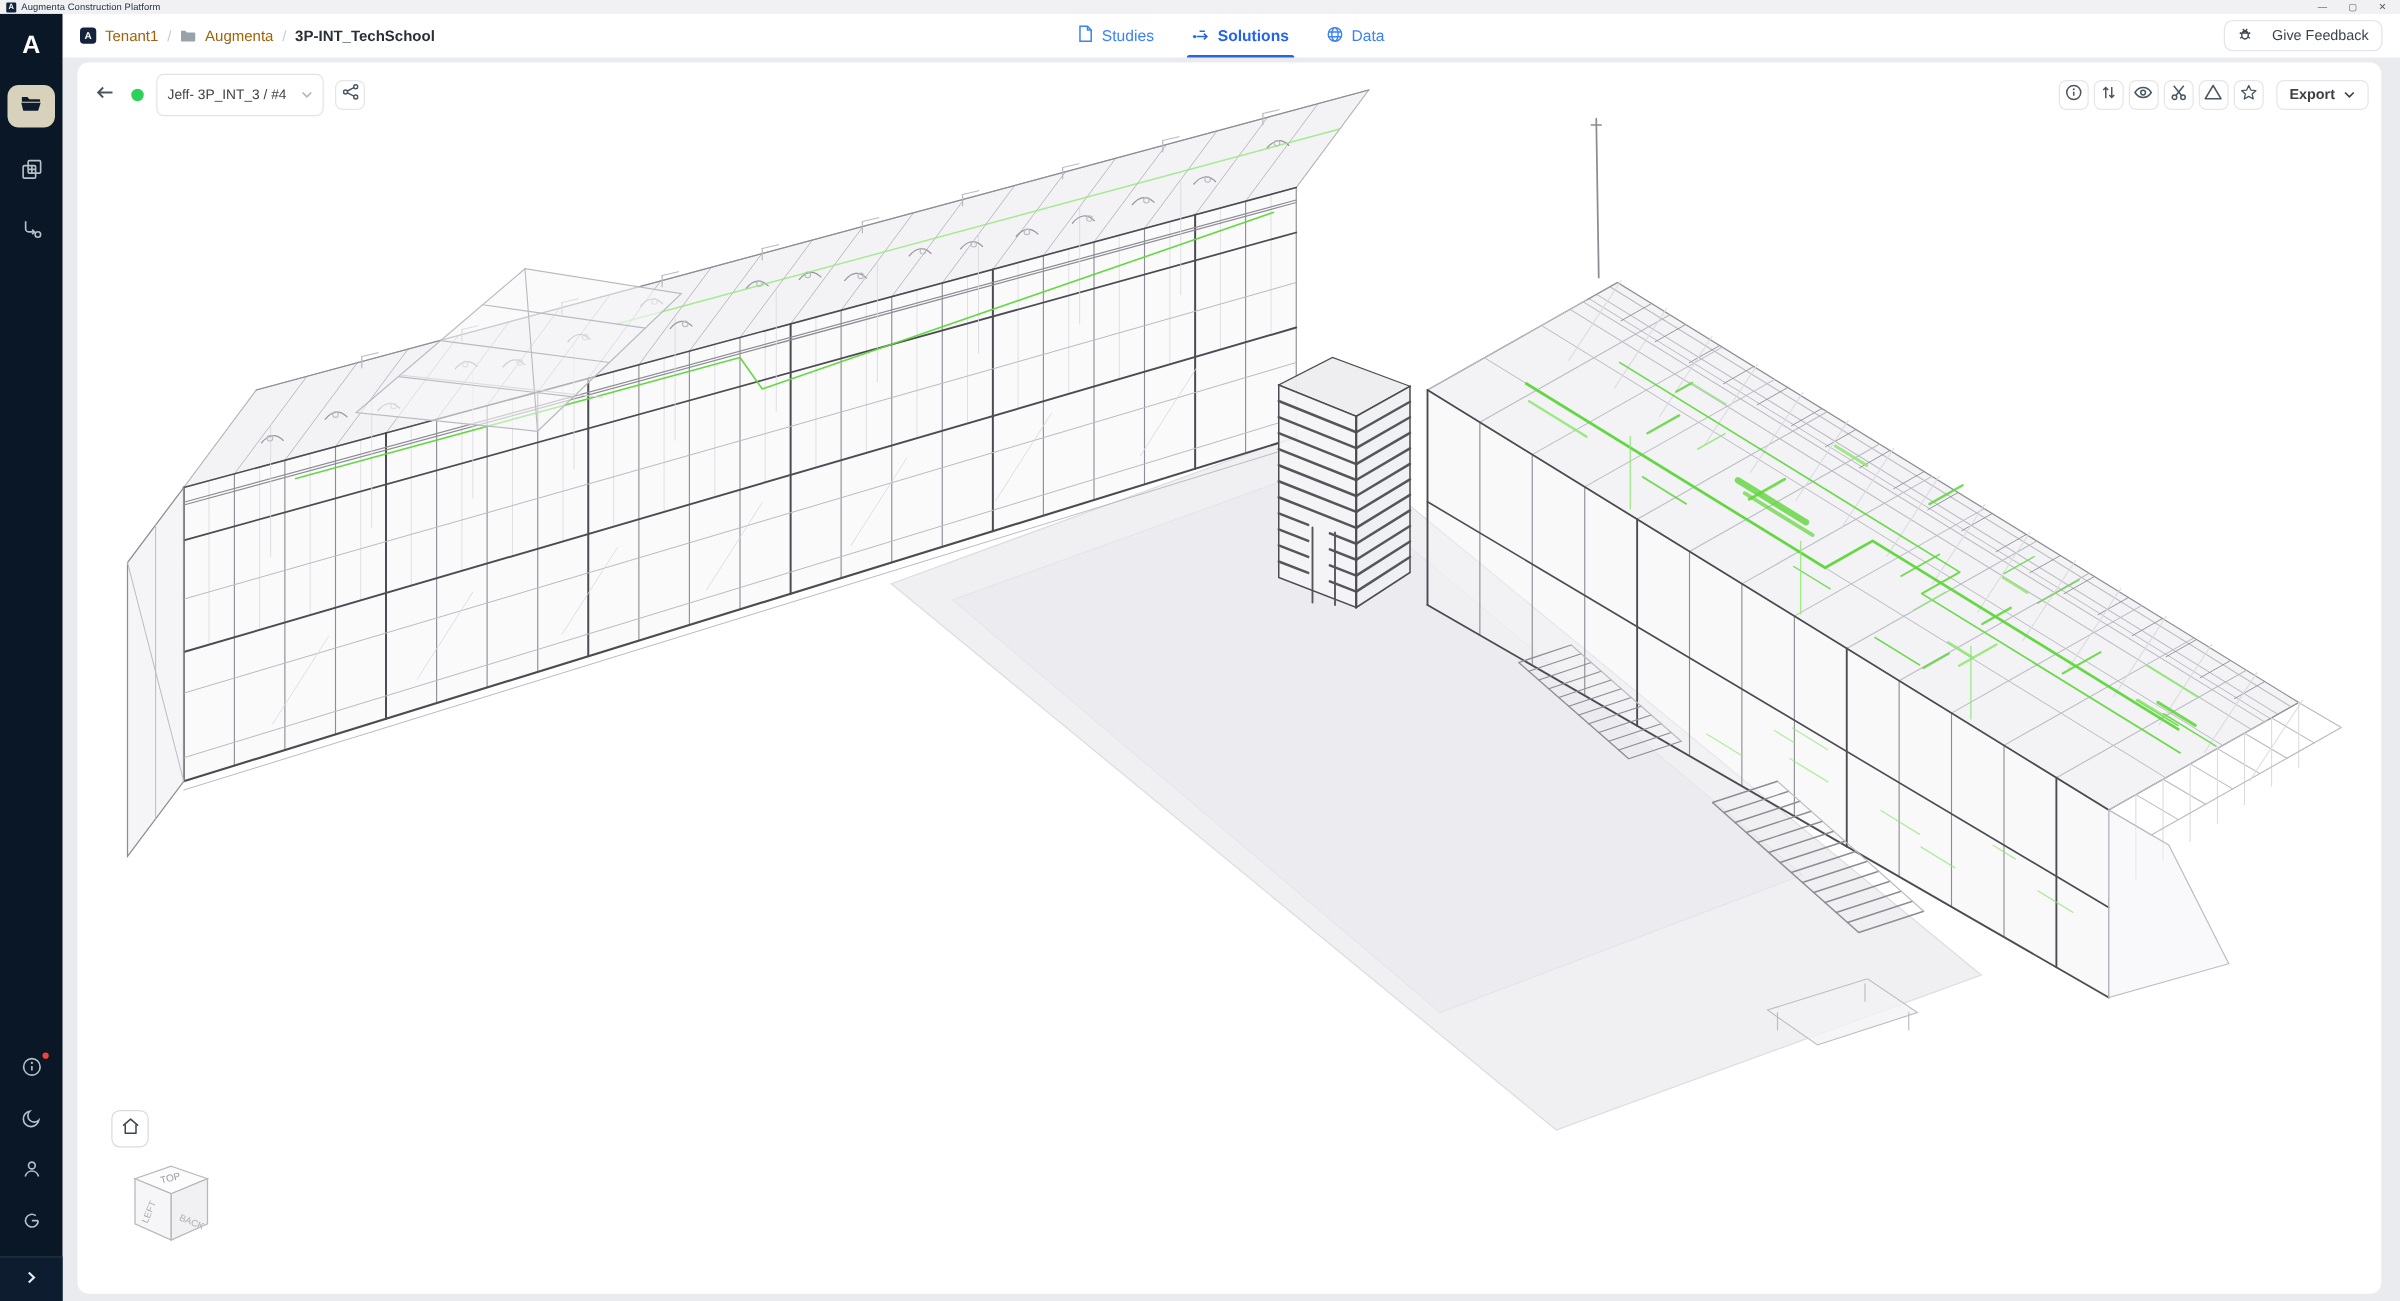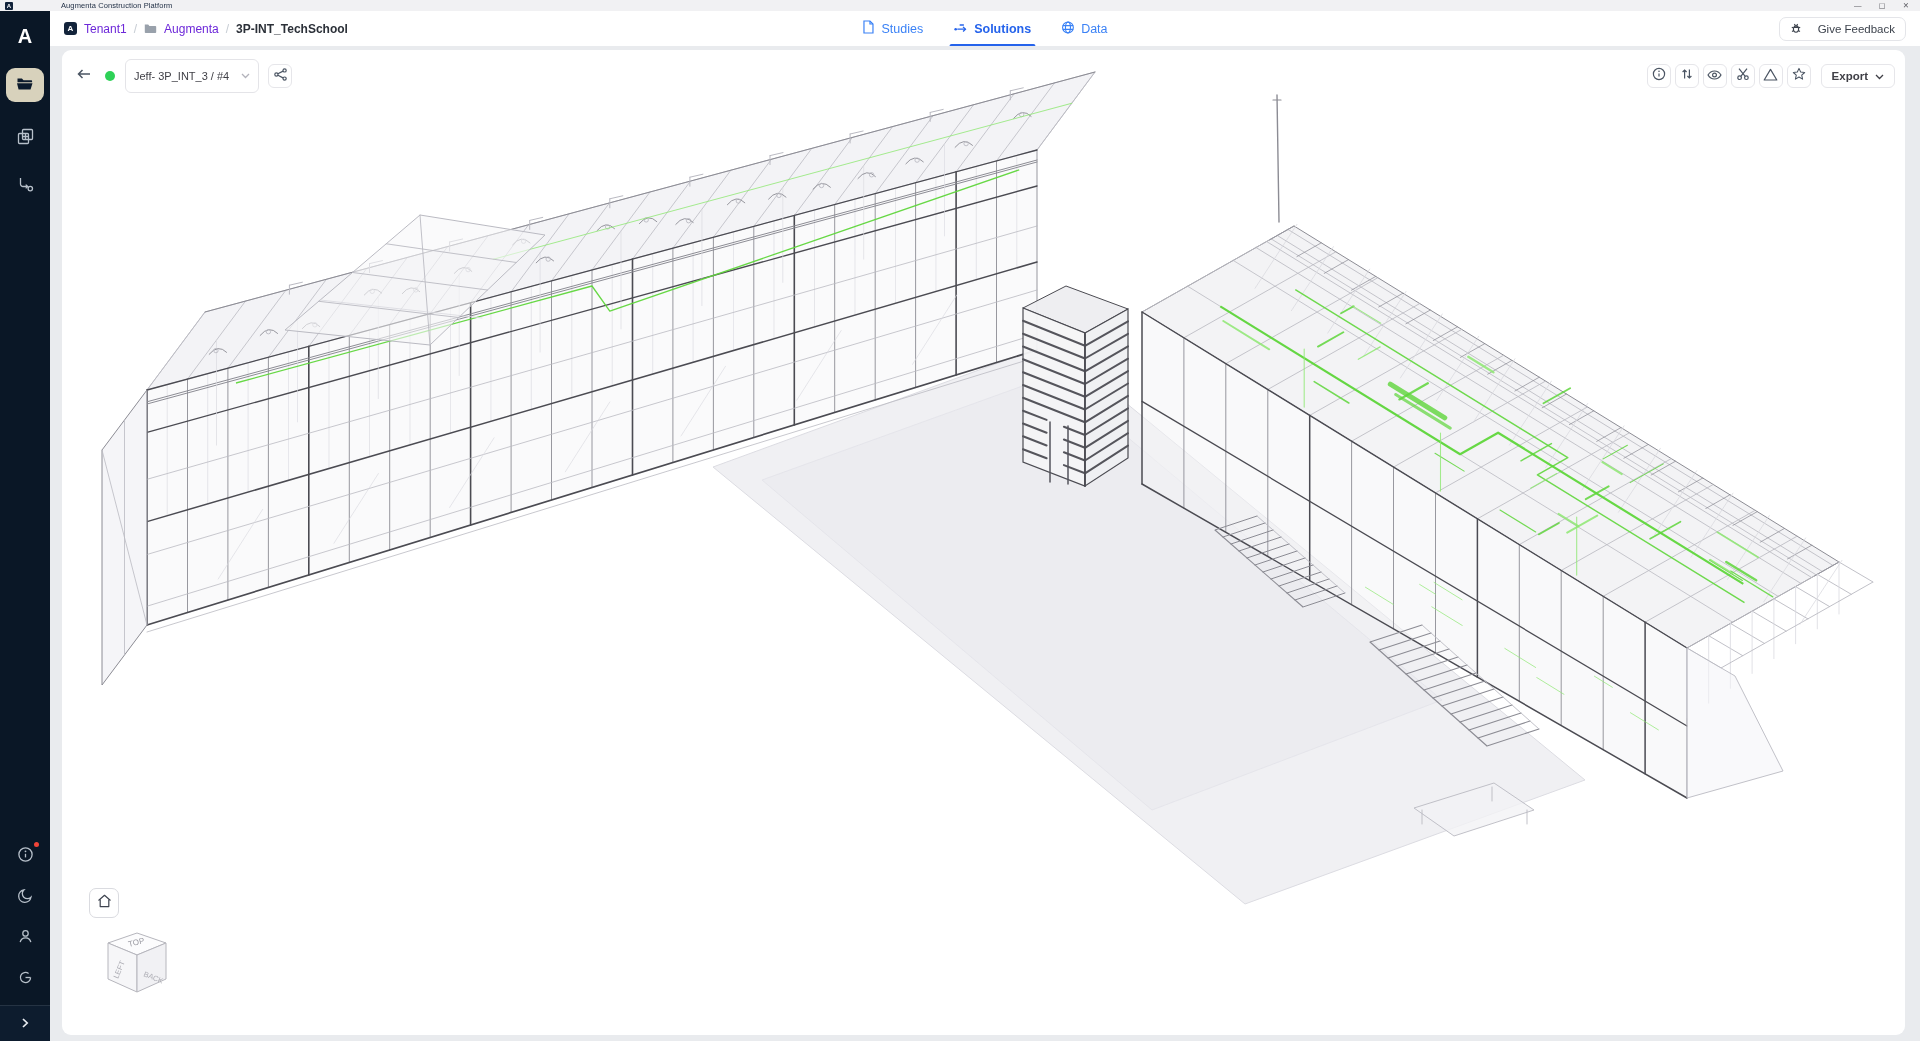--- a/index.html
+++ b/index.html
@@ -1,21 +1,21 @@
 <!DOCTYPE html>
 <html><head>
 <meta charset="utf-8">
 <style>
   * { box-sizing: border-box; margin:0; padding:0; }
   html,body { width:1920px; height:1041px; overflow:hidden; background:#e9ebee;
     font-family:"Liberation Sans", sans-serif; -webkit-font-smoothing:antialiased; }
 
   
   .titlebar { position:absolute; top:0; left:0; width:1920px; height:11px; background:#f1f1f3;
-    display:flex; align-items:center; padding:0 5px; z-index:40;gap:44px; }
+    display:flex; align-items:center; padding:0 5px; z-index:40; }
   .titlebar .app-ico { width:8px; height:8px; background:#12233a; color:#fff; font-size:6px; font-weight:bold;
     display:flex; align-items:center; justify-content:center; border-radius:1px; margin-right:4px; }
   .titlebar .t-title { font-size:7.5px; color:#1d2c42; letter-spacing:.1px; }
   .win-controls { margin-left:auto; display:flex; gap:17px; align-items:center; padding-right:6px; }
   .win-controls span { font-size:7.5px; color:#5a5a60; line-height:1; cursor:default; }
 
   
   .sidebar { position:absolute; top:11px; left:0; width:50px; height:1030px; background:#0a1726;
     display:flex; flex-direction:column; align-items:center; z-index:30; }
   .sb-logo { color:#fff; font-size:20px; font-weight:bold; margin-top:14px; }
@@ -28,21 +28,21 @@
   .sb-info .dot { position:absolute; top:-2px; right:-2px; width:5px; height:5px; border-radius:50%; background:#f04438; }
   .sb-footer { width:100%; height:36px; border-top:1px solid rgba(255,255,255,.10); background:#0d1c2e;
     display:flex; align-items:center; justify-content:center; color:#e8ecf1; }
 
   
   .navbar { position:absolute; top:11px; left:50px; width:1870px; height:35px; background:#ffffff;
     display:flex; align-items:center; padding:0 14px; z-index:20; }
   .crumb { display:flex; align-items:center; gap:7px; font-size:12px; }
   .crumb .badge { width:13px; height:13px; background:#12233a; color:#fff; border-radius:3px; font-size:8px;
     font-weight:bold; display:flex; align-items:center; justify-content:center; }
-  .crumb .muted { color:#6d28d9; }
+  .crumb .muted { color:#a16207; }
   .crumb .sep { color:#c6ccd3; }
   .crumb .current { color:#2b3038; font-weight:600; }
   .crumb .f-ico { color:#99a1ab; display:flex; }
   .tabs { position:absolute; left:50%; transform:translateX(-50%); height:35px; display:flex; gap:30px; }
   .tab { position:relative; display:flex; align-items:center; gap:7px; font-size:12.5px; color:#3b82f6; cursor:pointer; }
   .tab svg { flex:none; }
   .tab.active { color:#2563eb; font-weight:700; }
   .tab.active::after { content:""; position:absolute; left:-4px; right:-4px; bottom:0; height:2.5px;
     background:#2563eb; border-radius:2px 2px 0 0; }
   .feedback-btn { margin-left:auto; display:flex; align-items:center; gap:16px; border:1px solid #e4e5e9;

